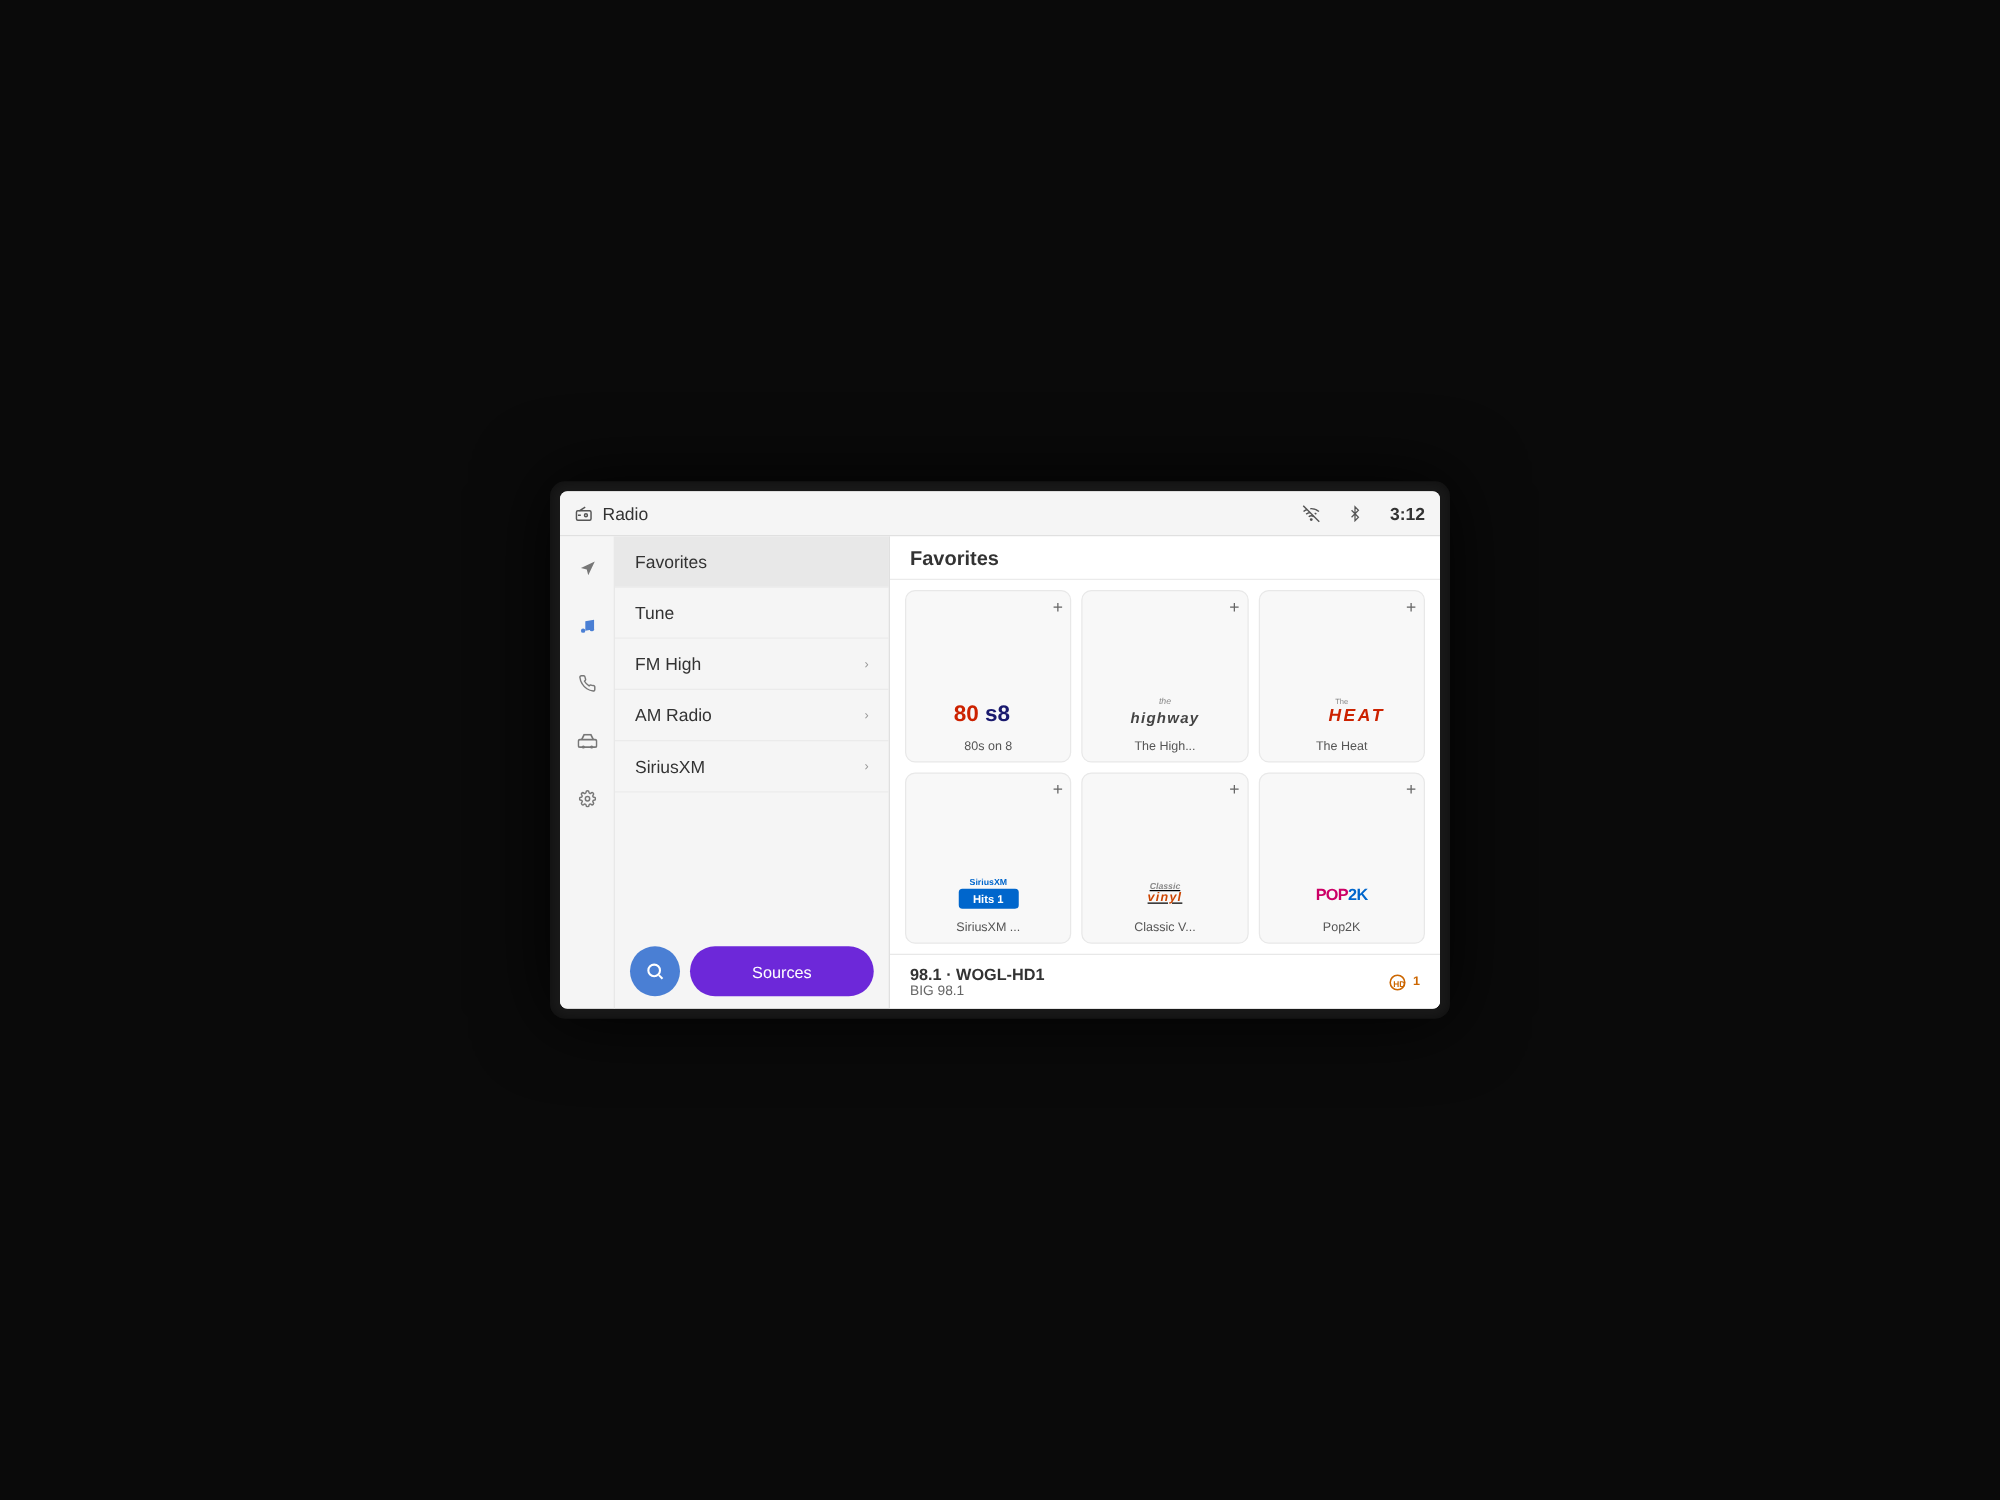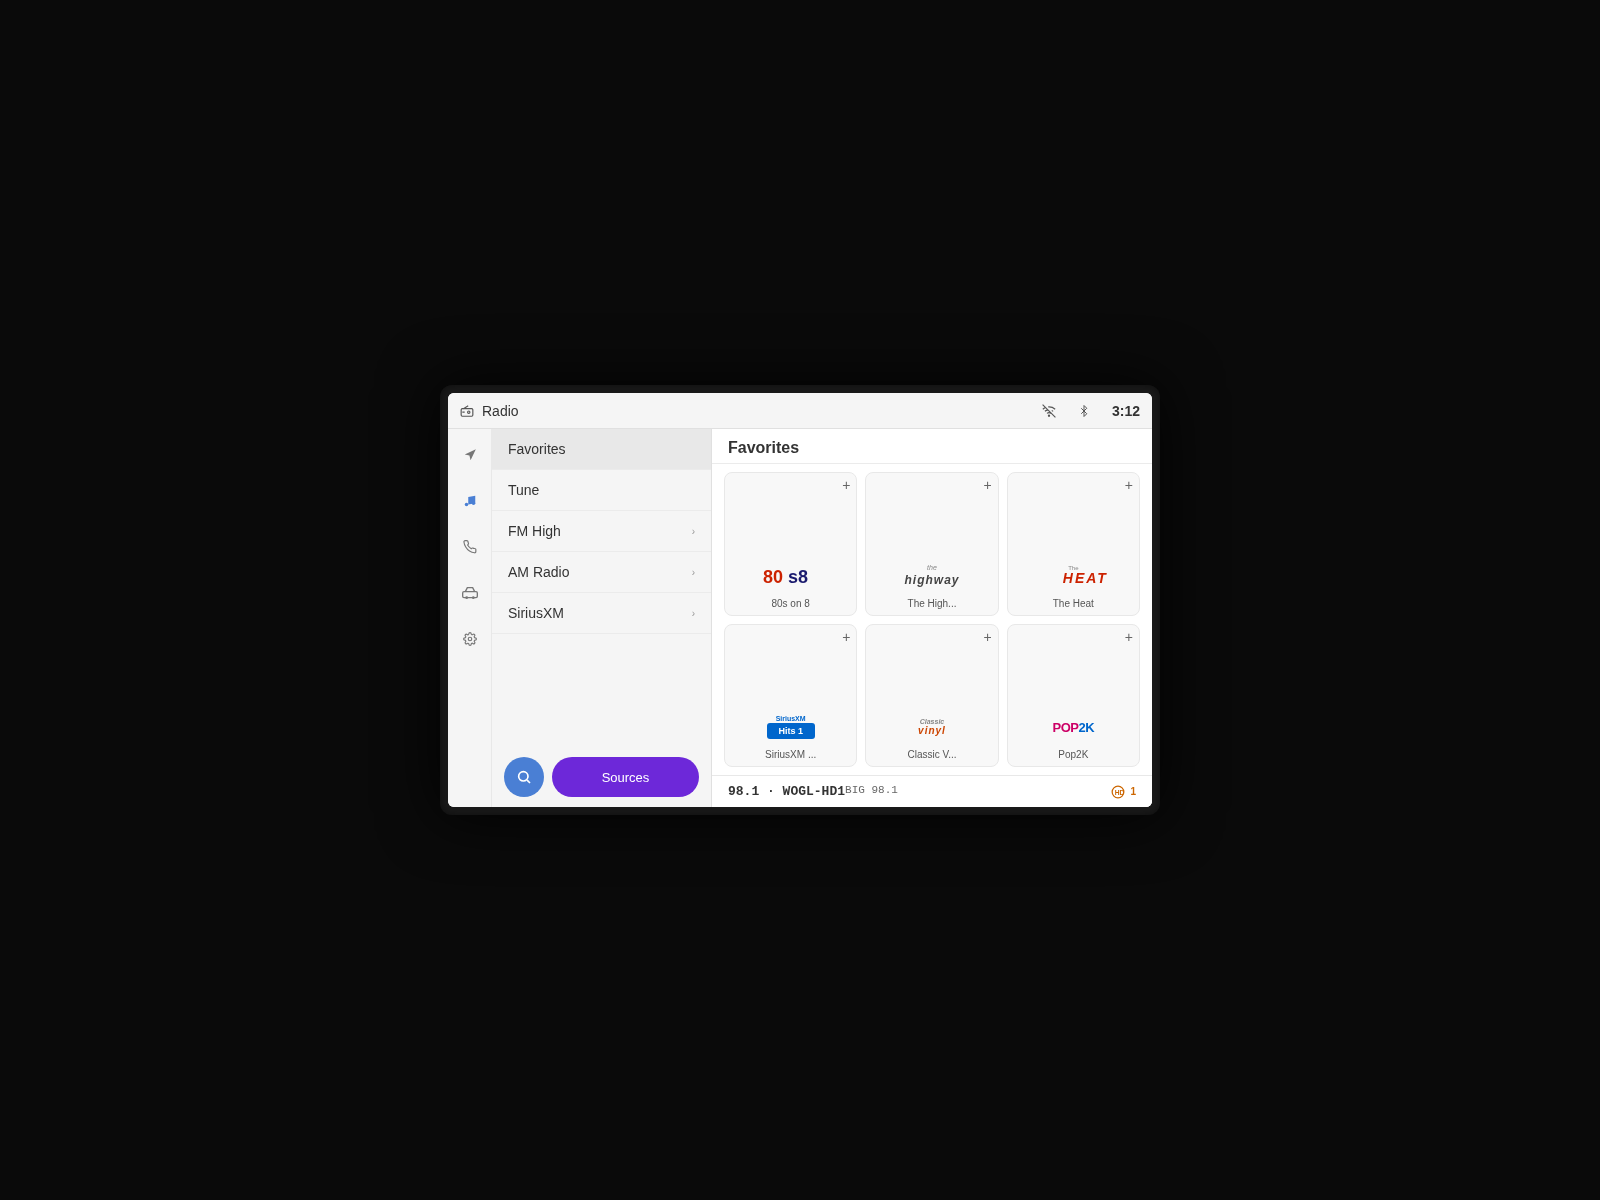--- a/index.html
+++ b/index.html
@@ -241,22 +241,21 @@
       padding: 8px 16px;
       background: #fff;
       border-top: 1px solid #e8e8e8;
       display: flex;
       align-items: center;
       justify-content: space-between;
     }
 
     .now-playing-info {
       display: flex;
-      flex-direction: row;
-      font-family: Liberation Mono, monospace;
+      flex-direction: column;
     }
 
     .now-playing-station {
       font-size: 13px;
       font-weight: 600;
       color: #333;
     }
 
     .now-playing-name {
       font-size: 11px;
@@ -427,21 +426,21 @@
                   <span style="color:white; font-size:9px; font-weight:900;">Hits 1</span>
                 </div>
               </div>
             </div>
             <span class="favorite-name">SiriusXM ...</span>
           </div>
 
           <div class="favorite-card">
             <span class="add-btn">+</span>
             <div class="favorite-logo">
-              <div style="text-align:center; line-height:1.1;">
+              <div style="text-align:center; line-height:1.1;text-decoration:underline;">
                 <div style="font-size:7px; font-style:italic; color:#888; font-weight:600;">Classic</div>
                 <div style="font-size:10px; font-weight:800; font-style:italic; color:#cc4400; letter-spacing:1px;">vinyl</div>
               </div>
             </div>
             <span class="favorite-name">Classic V...</span>
           </div>
 
           <div class="favorite-card">
             <span class="add-btn">+</span>
             <div class="favorite-logo">

